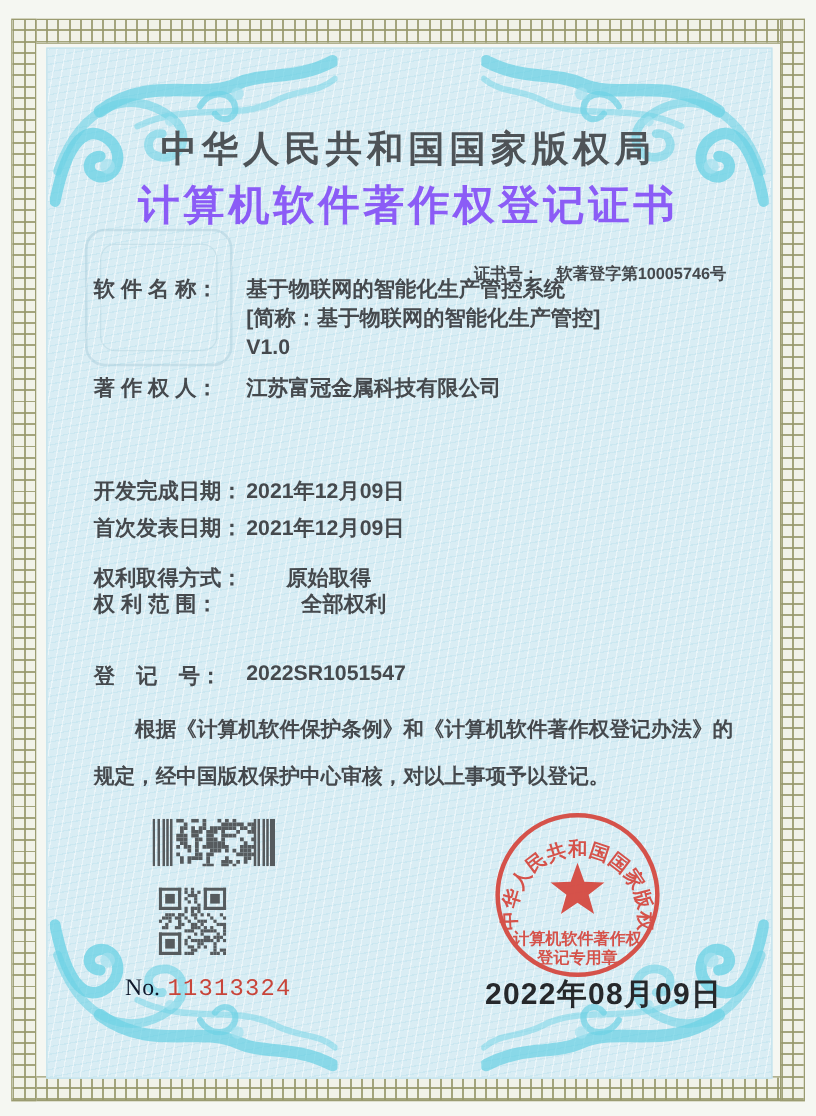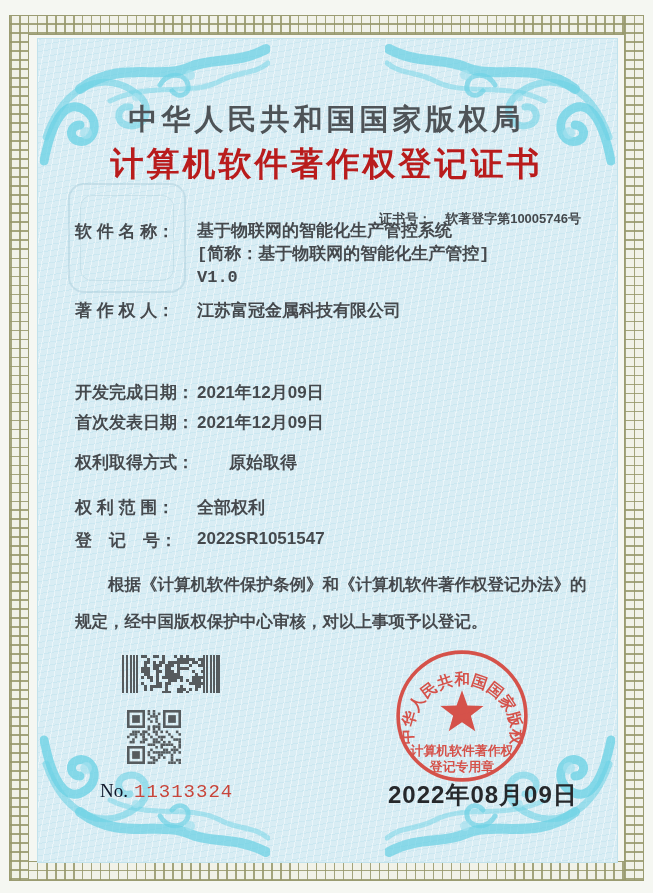--- a/index.html
+++ b/index.html
@@ -55,38 +55,38 @@
   
   .content { position:absolute; inset:0; z-index:4; color:#45494d; }
   .content > * { position:absolute; white-space:nowrap; }
 
   .issuer {
     left:0; width:100%; top:100px; text-align:center;
     font-size:29px; font-weight:700; letter-spacing:4px; color:#4e5357;
   }
   .cert-title {
     left:0; width:100%; top:142px; text-align:center;
-    font-size:33px; font-weight:700; letter-spacing:3px; color:#b91c1c;
+    font-size:33px; font-weight:700; letter-spacing:3px; color:#8b5cf6;
   }
   .cert-no {
     right:72px; top:198px; font-size:13px; font-weight:700; color:#45494d;margin-top:12px;
   }
   .cert-no .gap { display:inline-block; width:14px; }
 
   .row { left:75px; font-size:17px; font-weight:700; display:flex; }
   .row .lbl { display:inline-block; width:122px; flex:0 0 122px; }
   .row .val { display:inline-block; }
-  .multiline .val div { line-height:23px;font-family:Liberation Mono, monospace; }
+  .multiline .val div { line-height:23px; }
 
   .r-name  { top:220px; }
   .r-owner { top:299px; }
   .r-dev   { top:381px; }
   .r-pub   { top:411px; }
   .r-way   { top:451px;gap:32px; }
-  .r-scope { top:496px; }
+  .r-scope { top:472px;gap:44px; }
   .r-reg   { top:529px; }
 
   .statement {
     left:75px; top:566px; width:516px; white-space:normal;
     font-size:16.5px; font-weight:600; color:#45494d; line-height:37px;
   }
   .statement .l1 { text-indent:2em; }
 
   .barcode { left:122px; top:655px; width:98px; height:38px; }
   .qrcode  { left:127px; top:710px; width:54px; height:54px; }

